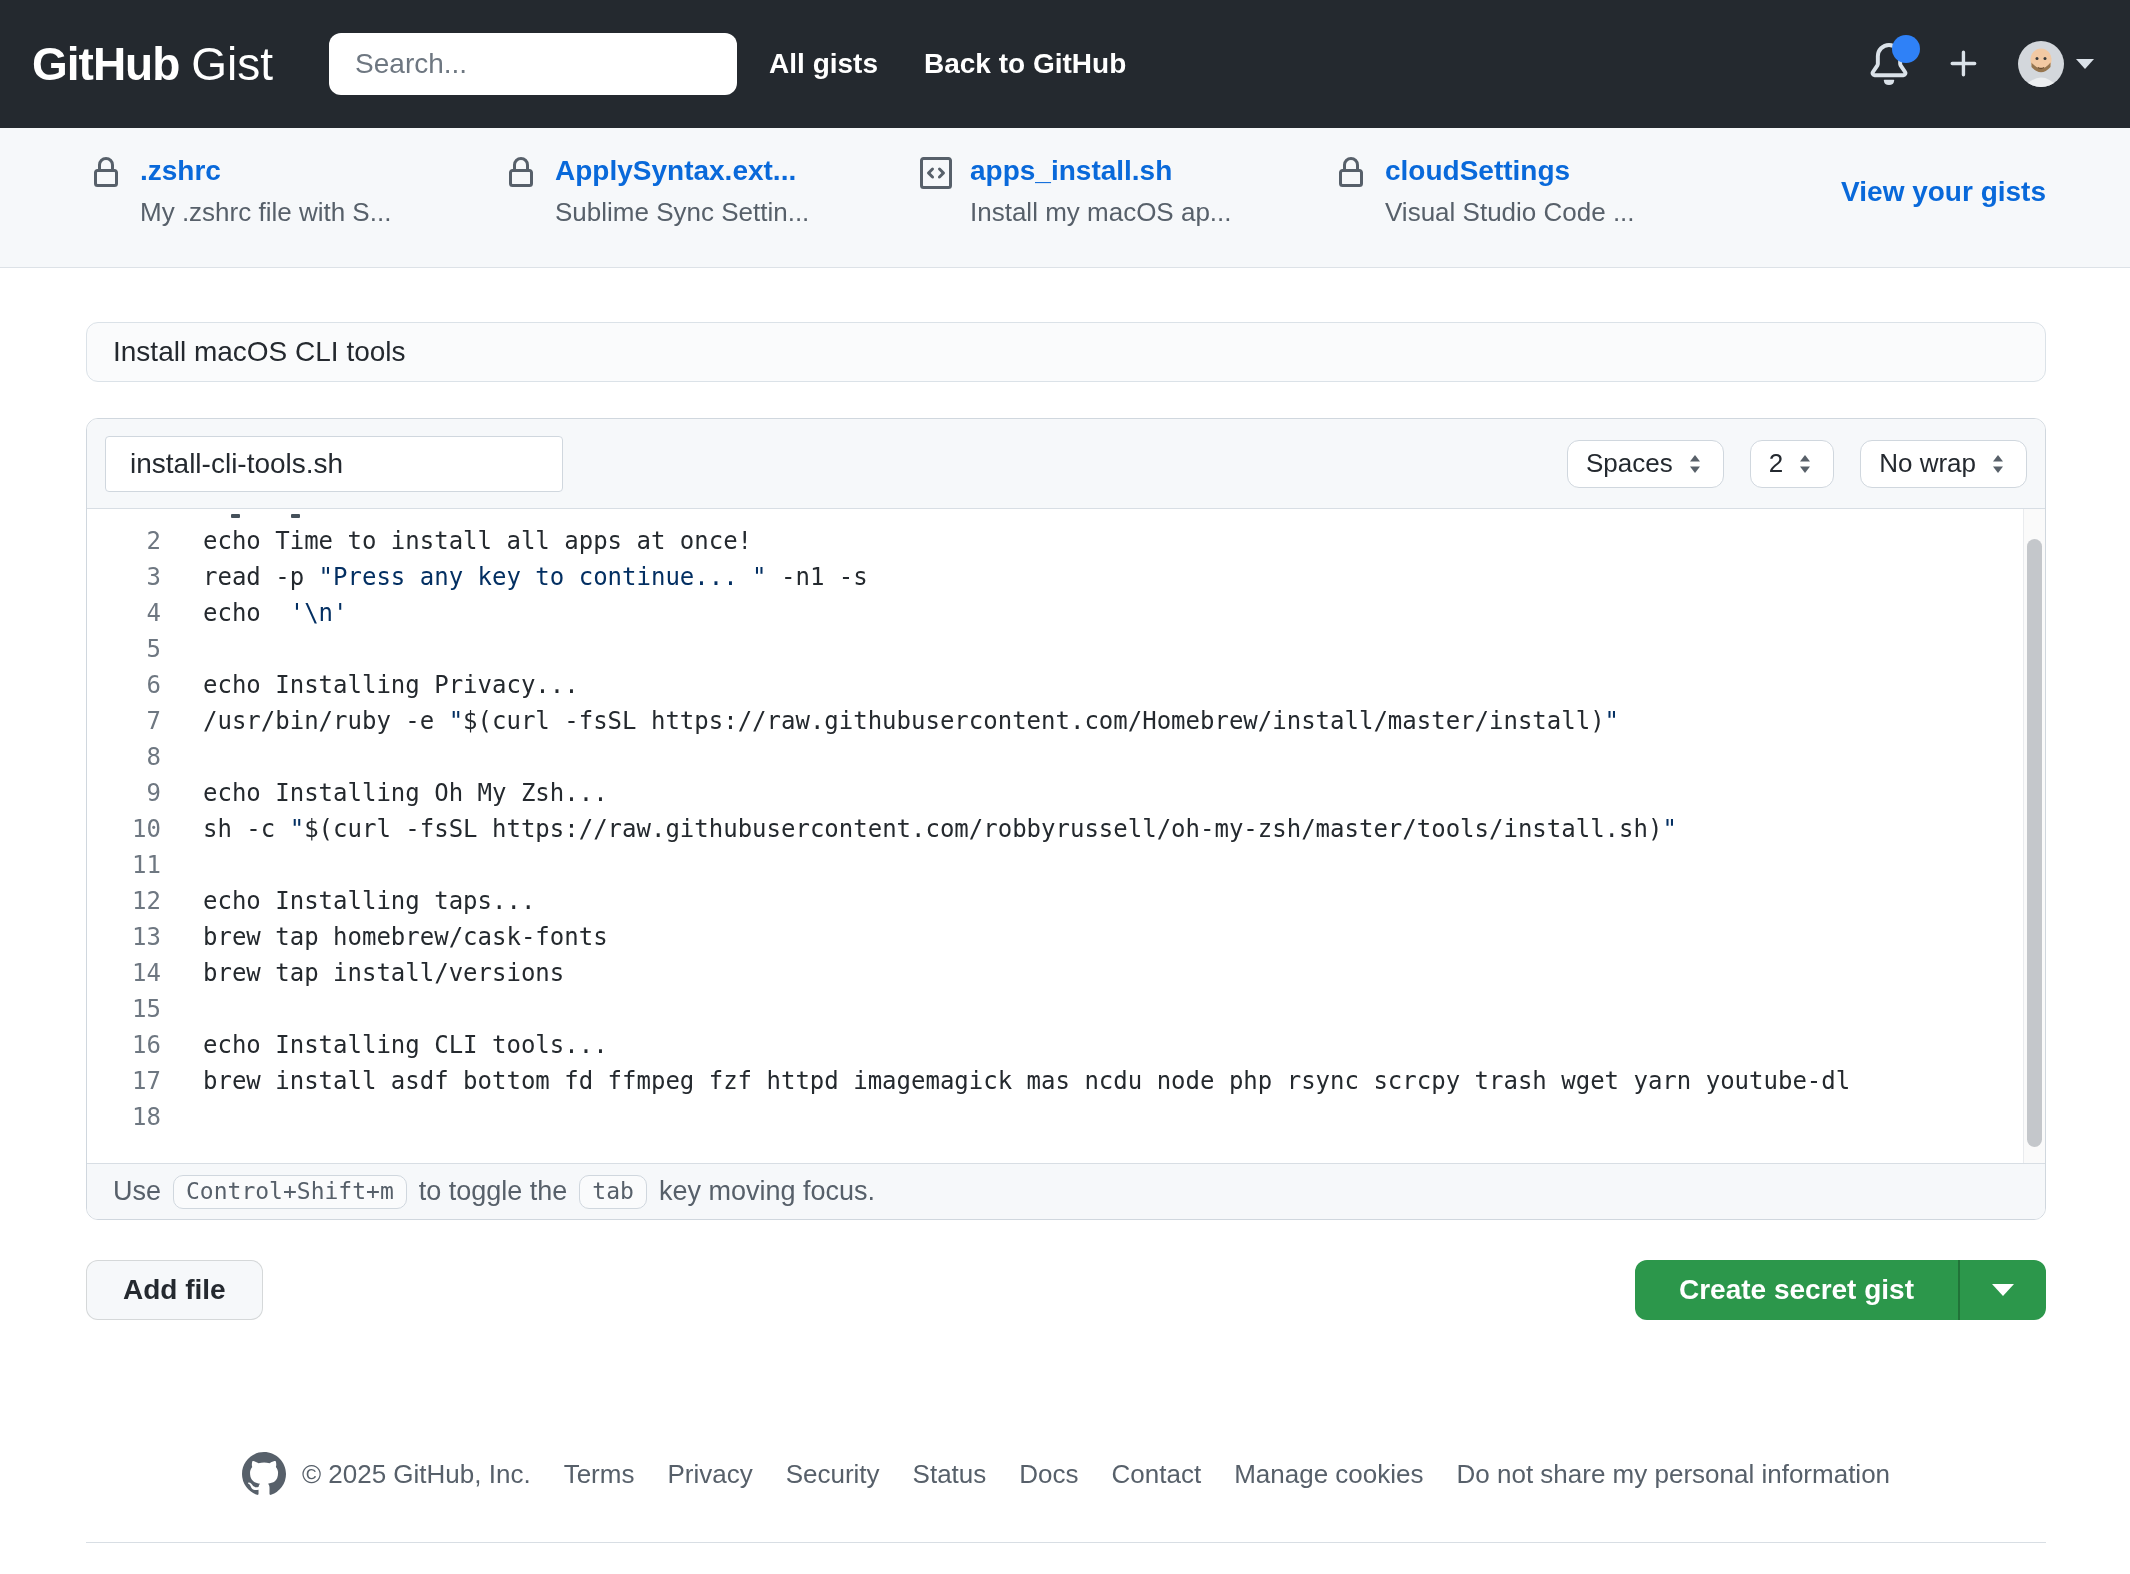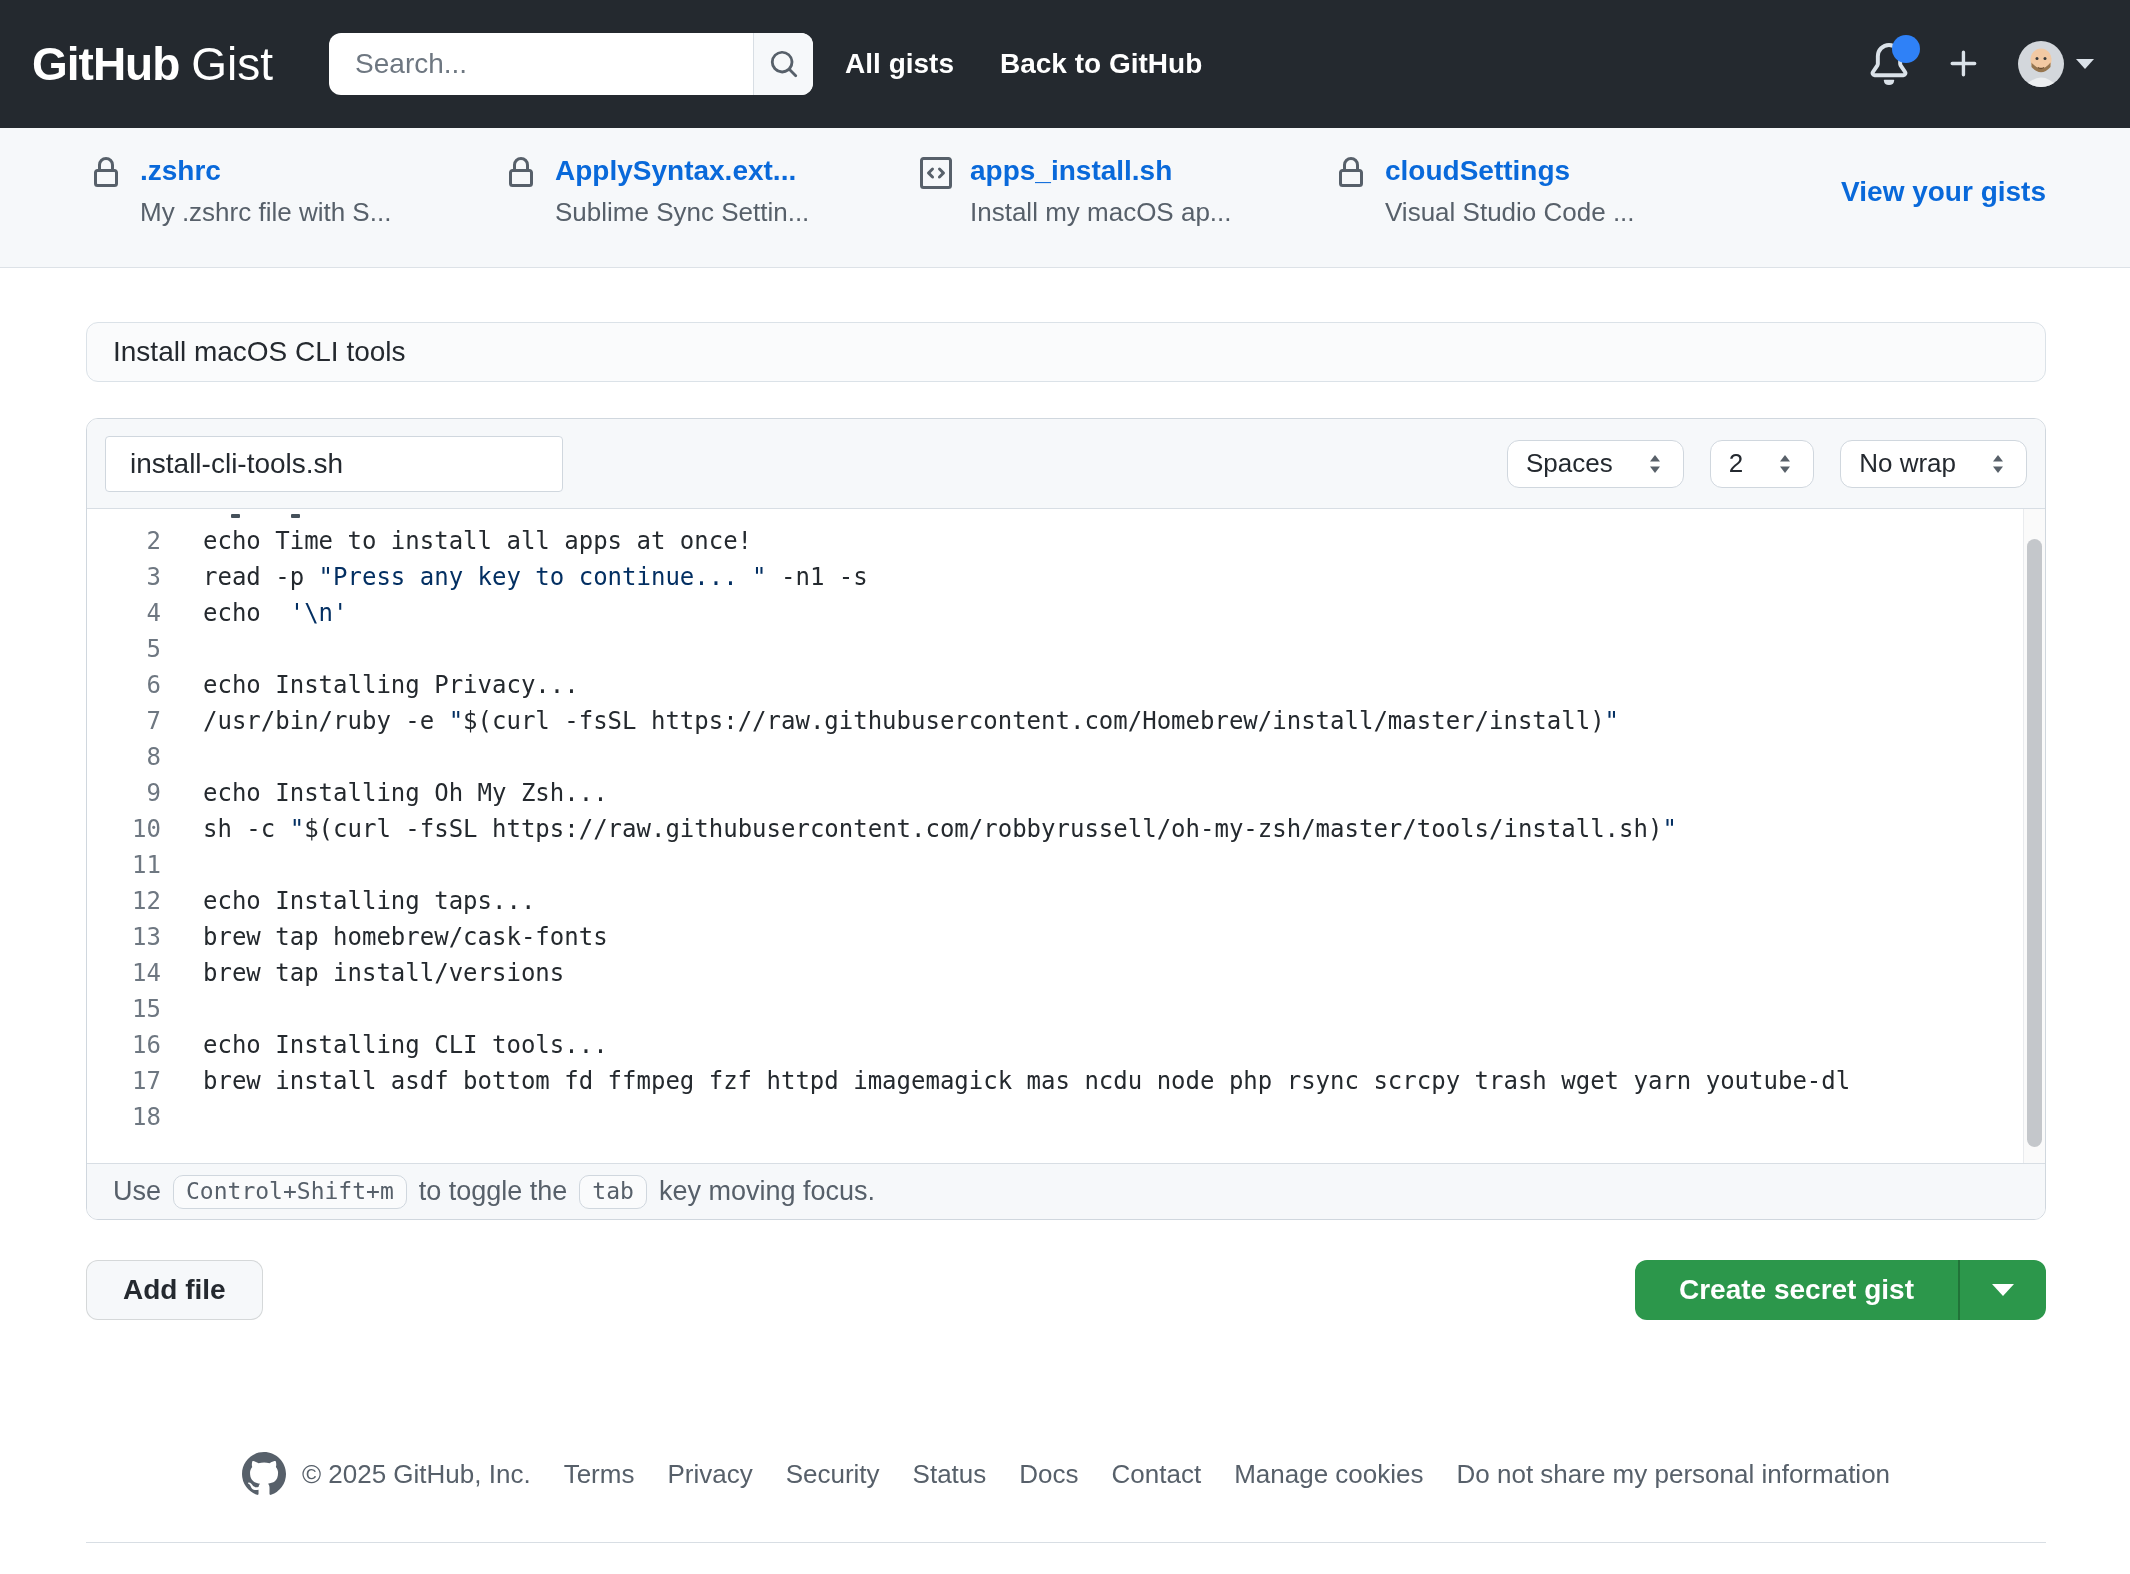--- a/index.html
+++ b/index.html
@@ -5,21 +5,21 @@
 <style>
   * { margin:0; padding:0; box-sizing:border-box; }
   html,body { width:2130px; height:1574px; background:#fff; font-family:"Liberation Sans",sans-serif; overflow:hidden; }
   a { text-decoration:none; }
 
   
   .header { height:128px; background:var(--header-bg,#24292f); display:flex; align-items:center; padding:0 36px 0 32px; }
   .logo { display:flex; align-items:baseline; gap:12px; color:#fff; font-size:46px; white-space:nowrap; cursor:pointer; }
   .logo-brand { font-weight:700; letter-spacing:-1px; }
   .logo-product { font-weight:300; }
-  .search-box { margin-left:56px; width:484px; height:62px; background:#fff; border-radius:12px; display:flex; overflow:hidden; }
+  .search-box { margin-left:56px; width:408px; height:62px; background:#fff; border-radius:12px; display:flex; overflow:hidden; }
   .search-input { flex:1; border:none; outline:none; padding:0 26px; font-size:28px; color:#24292f; background:transparent; font-family:"Liberation Sans",sans-serif; }
   .search-input::placeholder { color:#6e7781; }
   .search-btn { width:60px; border:none; border-left:1px solid #d8dee4; background:#f6f8fa; display:flex; align-items:center; justify-content:center; cursor:pointer; }
   .header-nav { display:flex; gap:46px; margin-left:32px; }
   .header-nav a { color:#fff; font-weight:700; font-size:28px; }
   .header-right { margin-left:auto; display:flex; align-items:center; gap:36px; }
   .icon-btn { background:none; border:none; cursor:pointer; position:relative; display:flex; align-items:center; }
   .notif-dot { position:absolute; top:-8px; right:-10px; width:28px; height:28px; border-radius:50%; background:var(--notification-dot,#2f81f7); }
   .avatar-btn { display:flex; align-items:center; gap:12px; background:none; border:none; cursor:pointer; }
   .caret-down { width:0; height:0; border-left:9px solid transparent; border-right:9px solid transparent; border-top:10px solid #dbe2e9; }
@@ -34,21 +34,21 @@
   .view-gists { font-size:28px; font-weight:700; color:var(--accent-blue,#0969da); white-space:nowrap; }
 
   
   .main { padding:54px 84px 0 86px; }
   .desc-input { width:100%; height:60px; border:1px solid #dbe2e8; background:#fafbfc; border-radius:12px; padding:0 26px; font-size:28px; color:#24292f; outline:none; font-family:"Liberation Sans",sans-serif; }
 
   .file-card { margin-top:36px; border:1px solid #d0d7de; border-radius:12px; overflow:hidden; }
   .card-header { height:90px; background:#f6f8fa; border-bottom:1px solid #d8dee4; display:flex; align-items:center; padding:0 18px; }
   .filename-input { width:458px; height:56px; border:1px solid #d0d7de; border-radius:4px; background:#fff; padding:16px 24px; font-size:28px; color:#24292f; outline:none; font-family:"Liberation Sans",sans-serif; }
   .header-spacer { flex:1; }
-  .select-control { height:48px; border:1px solid #d0d7de; border-radius:12px; background:#fff; display:flex; align-items:center; gap:32px; padding:0 18px; font-size:26px; color:#24292f; cursor:pointer; margin-left:26px; }
+  .select-control { height:48px; border:1px solid #d0d7de; border-radius:12px; background:#fff; display:flex; align-items:center; gap:12px; padding:0 18px; font-size:26px; color:#24292f; cursor:pointer; margin-left:26px; }
   .select-control svg { flex:none; }
 
   
   .editor { position:relative; height:654px; background:#fff; font-family:"DejaVu Sans Mono","Liberation Mono",monospace; font-size:24px; line-height:36px; overflow:hidden; cursor:text; }
   .code-lines { padding-top:14px; }
   .code-row { display:flex; height:36px; white-space:pre; }
   .ln { width:74px; text-align:right; color:#6e7781; flex:none; user-select:none; }
   .code-text { margin-left:42px; }
   .seg-plain { color:#24292e; }
   .seg-string { color:var(--string-token,#032f62); }

